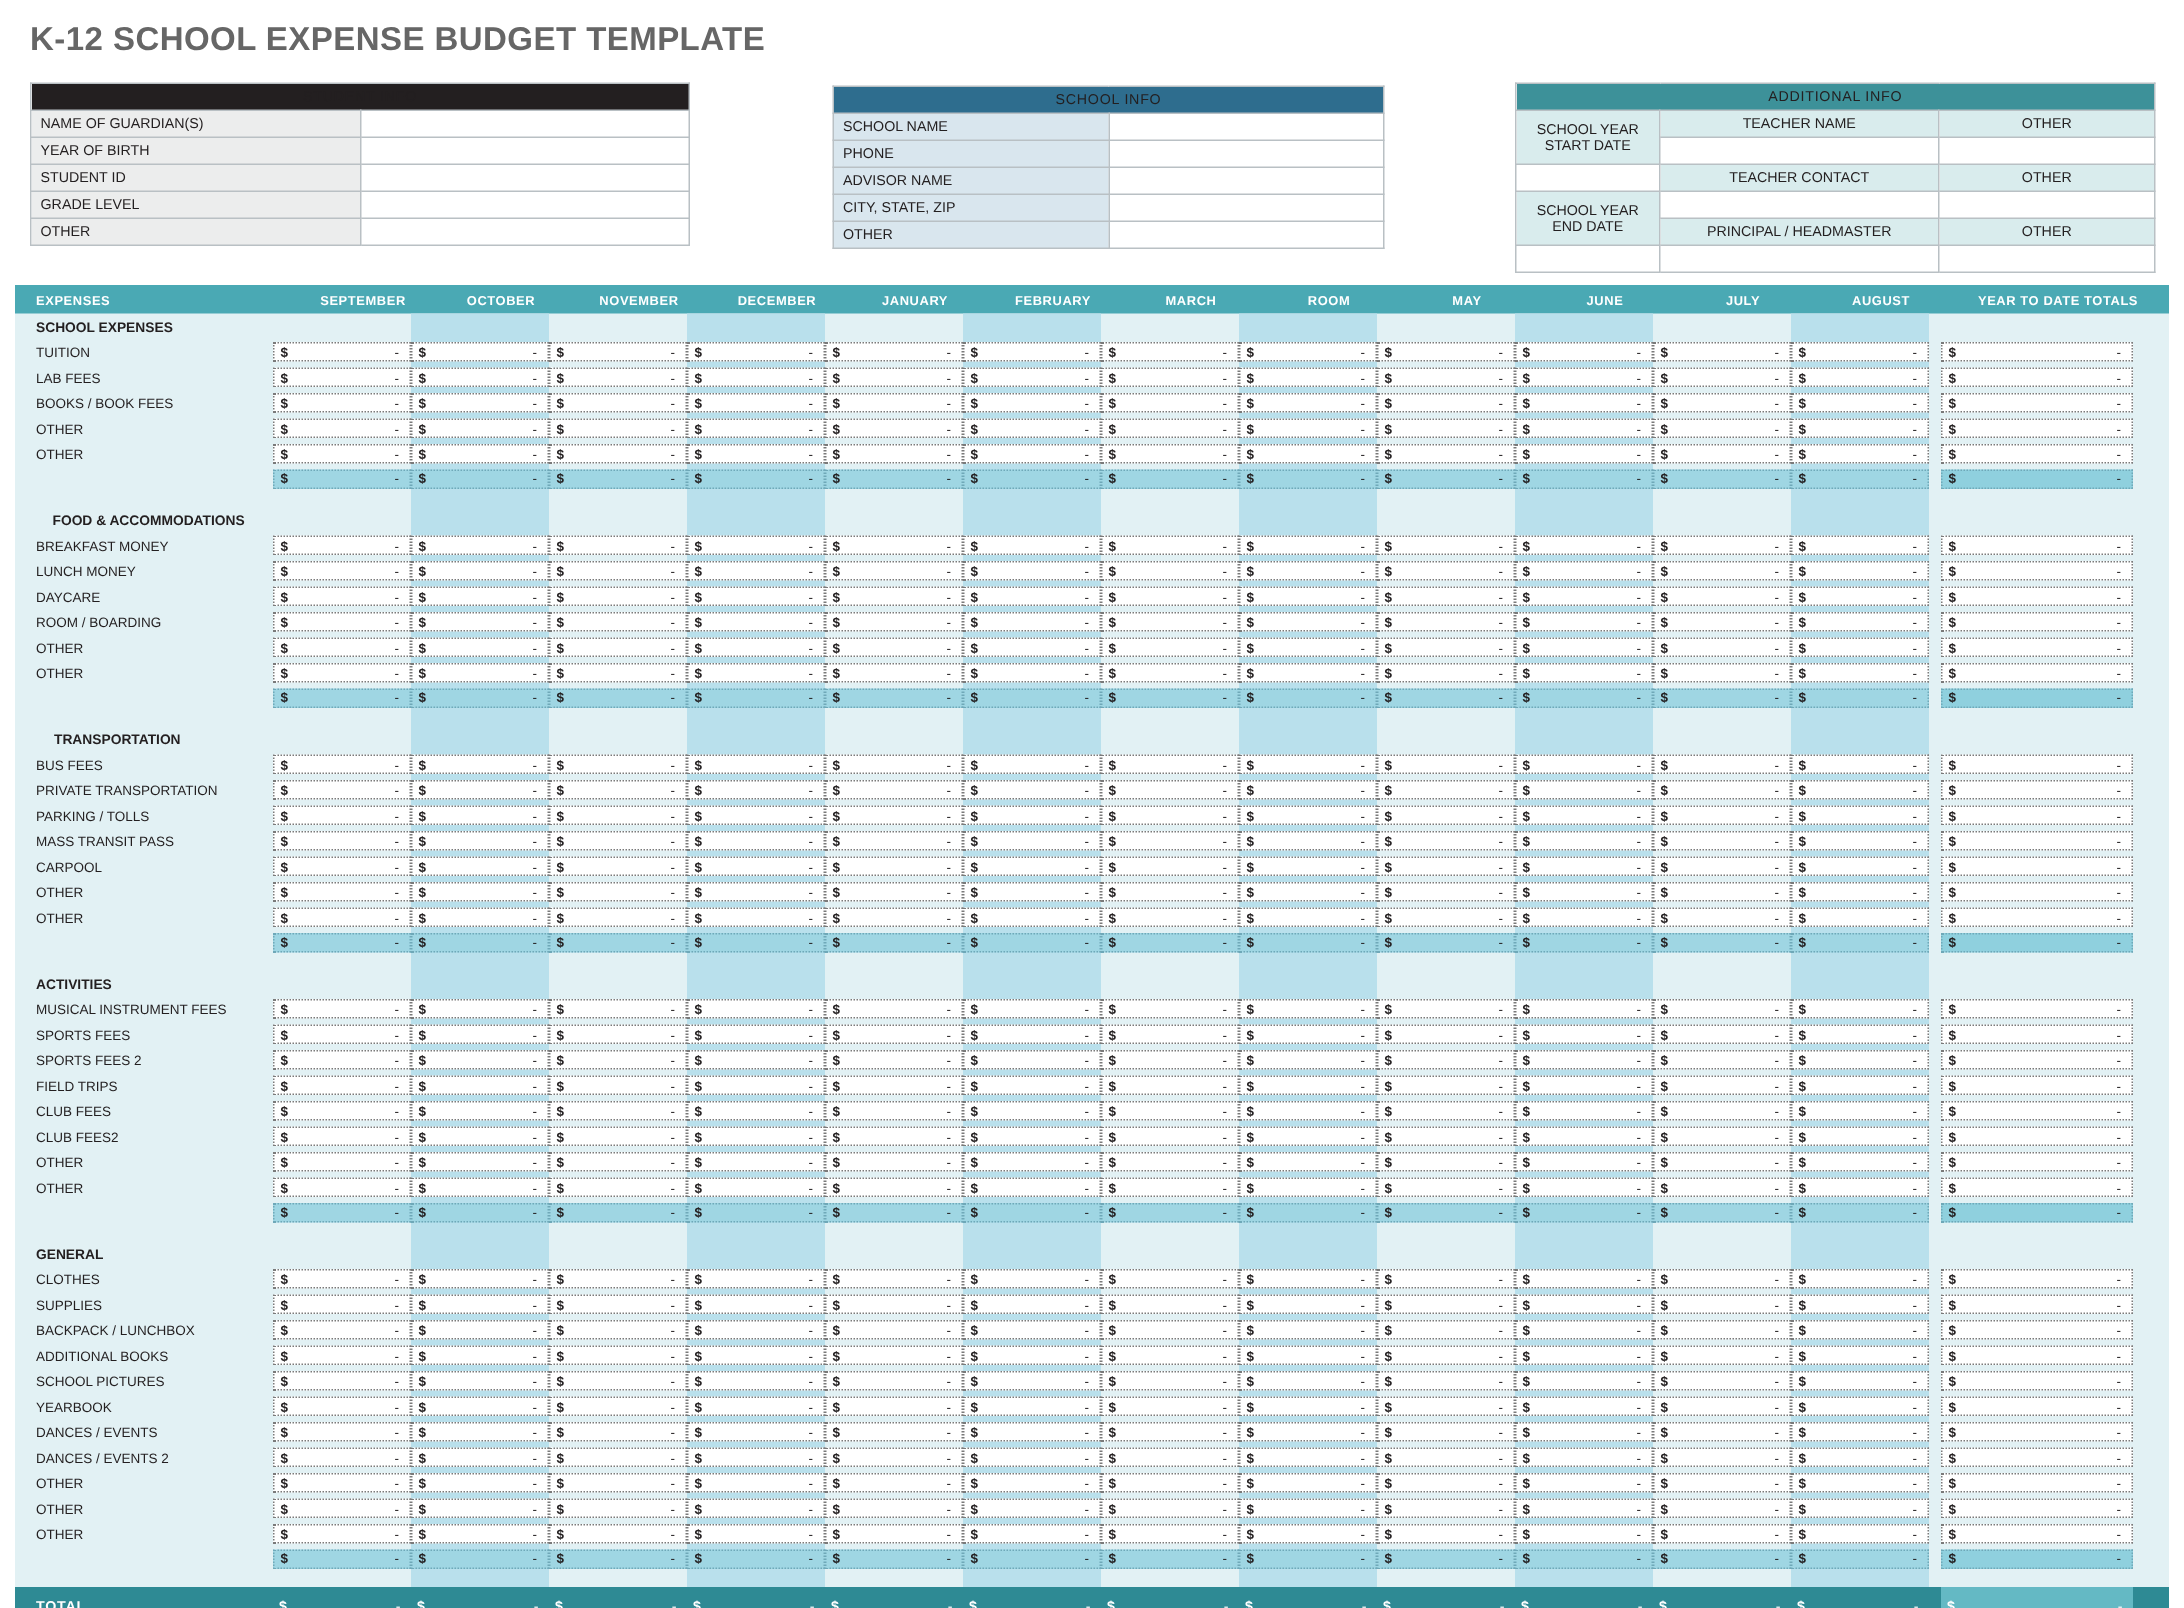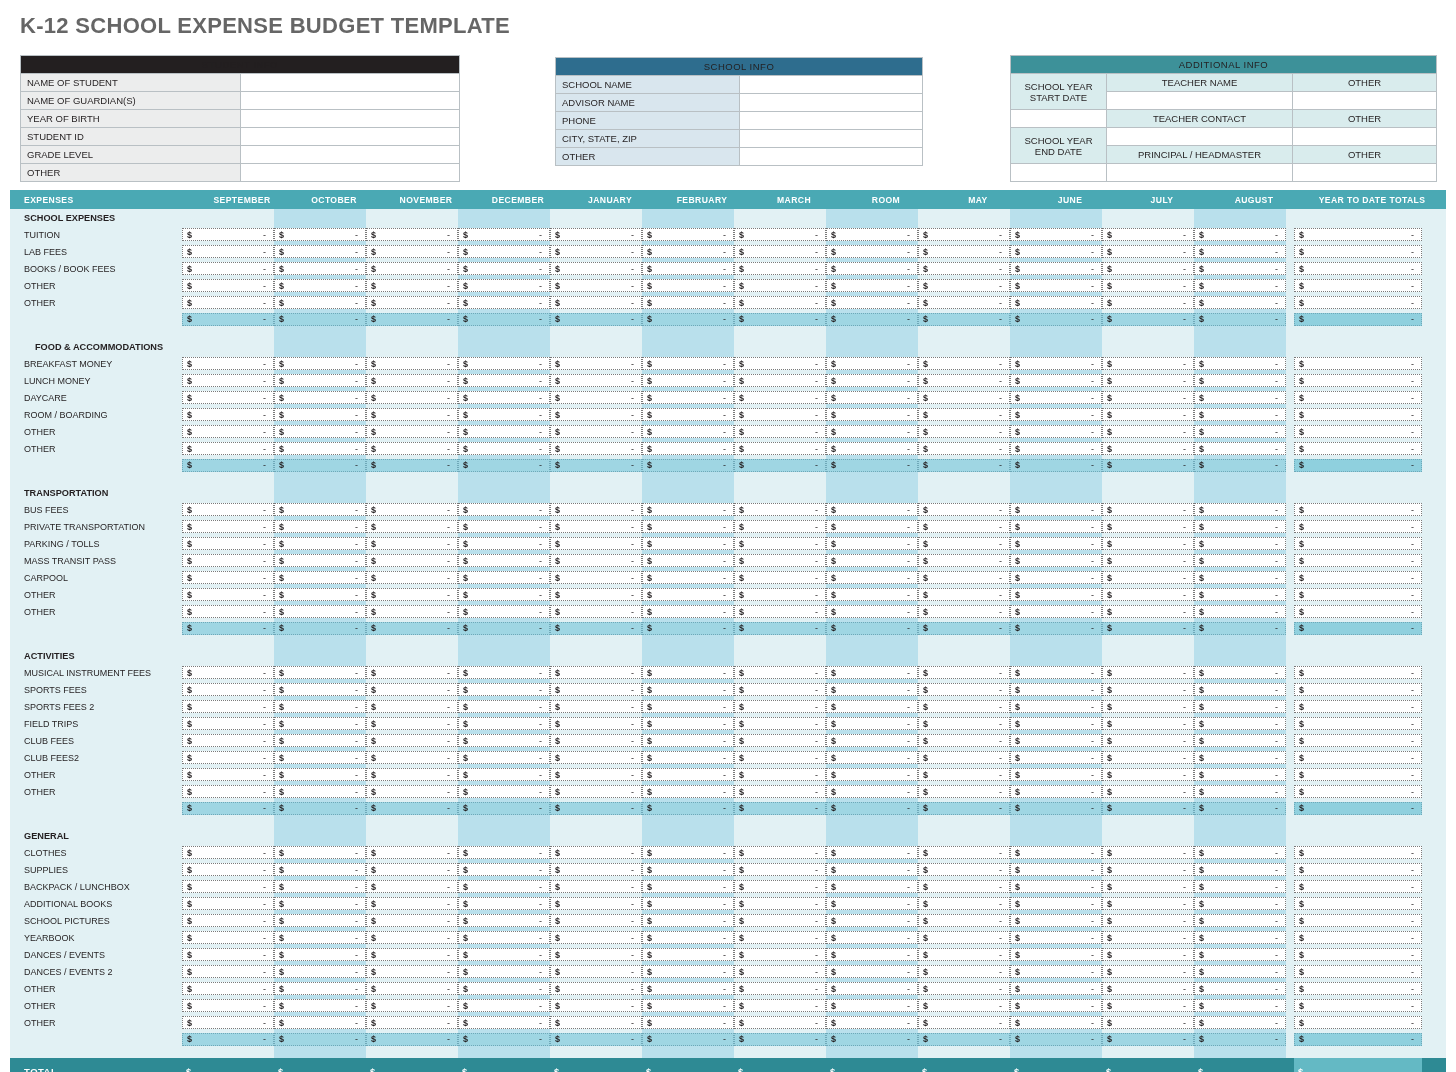--- a/index.html
+++ b/index.html
@@ -105,24 +105,20 @@
 <div class="page">
 
   <div class="title">K-12 SCHOOL EXPENSE BUDGET TEMPLATE</div>
 
   <table class="info-table" id="student-info" style="left:20px;top:55px;width:440px;">
     <tbody id="student-info-body">
         <tr>
           <td class="info-hdr hdr-black" colspan="2">STUDENT INFO</td>
         </tr>
         <tr>
-          <td class="lbl-grey" style="width: 165px;">NAME OF STUDENT</td>
-          <td class="fill"></td>
-        </tr>
-        <tr>
           <td class="lbl-grey" style="width: 165px;">NAME OF GUARDIAN(S)</td>
           <td class="fill"></td>
         </tr>
         <tr>
           <td class="lbl-grey" style="width: 165px;">YEAR OF BIRTH</td>
           <td class="fill"></td>
         </tr>
         <tr>
           <td class="lbl-grey" style="width: 165px;">STUDENT ID</td>
           <td class="fill"></td>
@@ -141,25 +137,25 @@
   <table class="info-table" id="school-info" style="left:555px;top:57px;width:368px;">
     <tbody id="school-info-body">
         <tr>
           <td class="info-hdr hdr-blue" colspan="2">SCHOOL INFO</td>
         </tr>
         <tr>
           <td class="lbl-blue" style="width: 92px;">SCHOOL NAME</td>
           <td class="fill"></td>
         </tr>
         <tr>
-          <td class="lbl-blue" style="width: 92px;">ADVISOR NAME</td>
+          <td class="lbl-blue" style="width: 92px;">PHONE</td>
           <td class="fill"></td>
         </tr>
         <tr>
-          <td class="lbl-blue" style="width: 92px;">PHONE</td>
+          <td class="lbl-blue" style="width: 92px;">ADVISOR NAME</td>
           <td class="fill"></td>
         </tr>
         <tr>
           <td class="lbl-blue" style="width: 92px;">CITY, STATE, ZIP</td>
           <td class="fill"></td>
         </tr>
         <tr>
           <td class="lbl-blue" style="width: 92px;">OTHER</td>
           <td class="fill"></td>
         </tr>
@@ -948,21 +944,21 @@
           <div class="mcell sub" style="position: absolute; left: 1184px; width: 92px;">
             <span class="dol">$</span>
             <span class="dash">-</span>
           </div>
           <div class="mcell sub ytd-sub" style="position: absolute; left: 1284px; width: 128px;">
             <span class="dol">$</span>
             <span class="dash">-</span>
           </div>
         </div>
         <div class="row spacer"></div>
-        <div class="row" style="position: relative; height: 17px;">
+        <div class="row" style="position: relative; height: 17px; margin-left: 12px;">
           <div class="label section-title" style="width: 172px;">TRANSPORTATION</div>
         </div>
         <div class="row" style="position: relative; height: 17px;">
           <div class="label" style="width: 172px;">BUS FEES</div>
           <div class="mcell" style="position: absolute; left: 172px; width: 92px;">
             <span class="dol">$</span>
             <span class="dash">-</span>
           </div>
           <div class="mcell" style="position: absolute; left: 264px; width: 92px;">
             <span class="dol">$</span>

